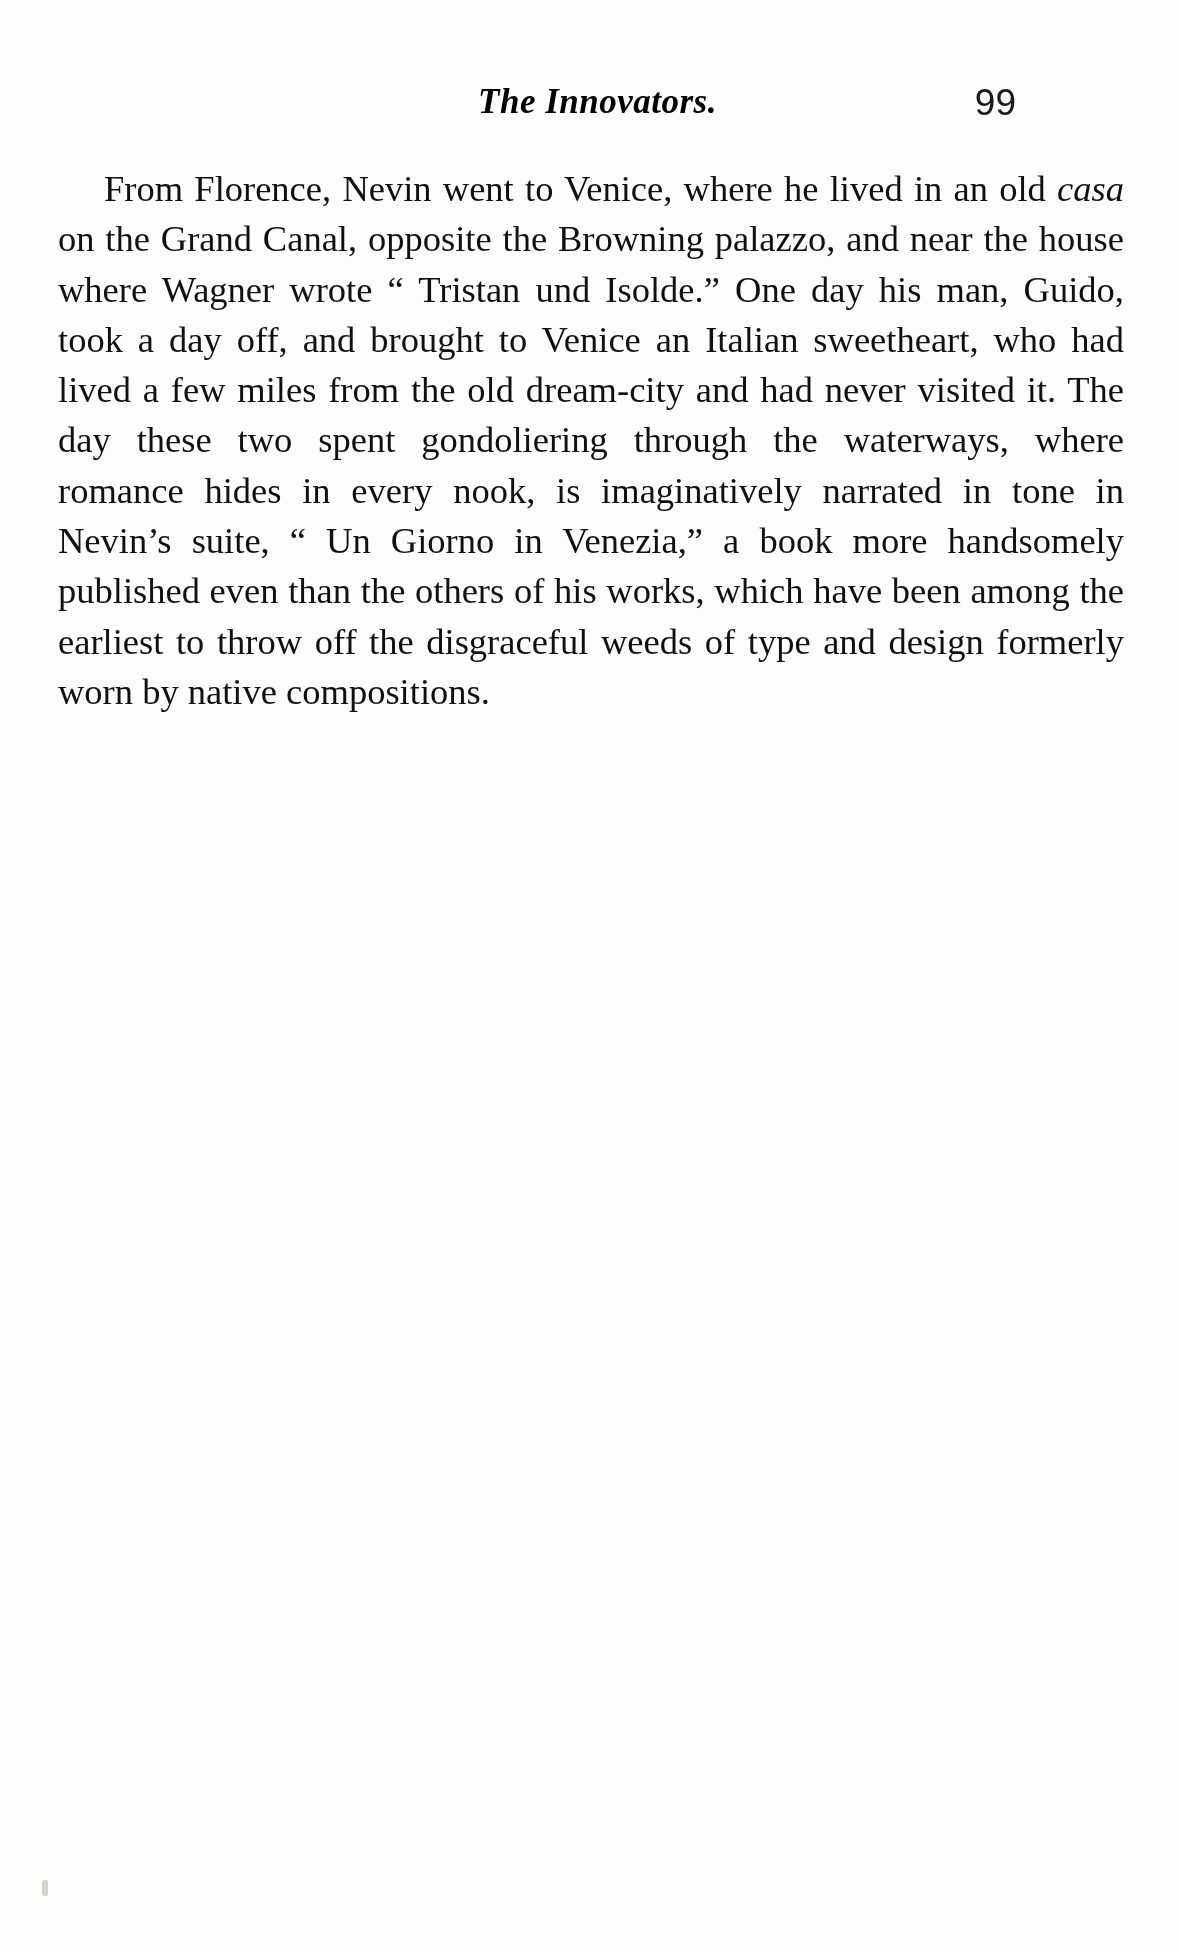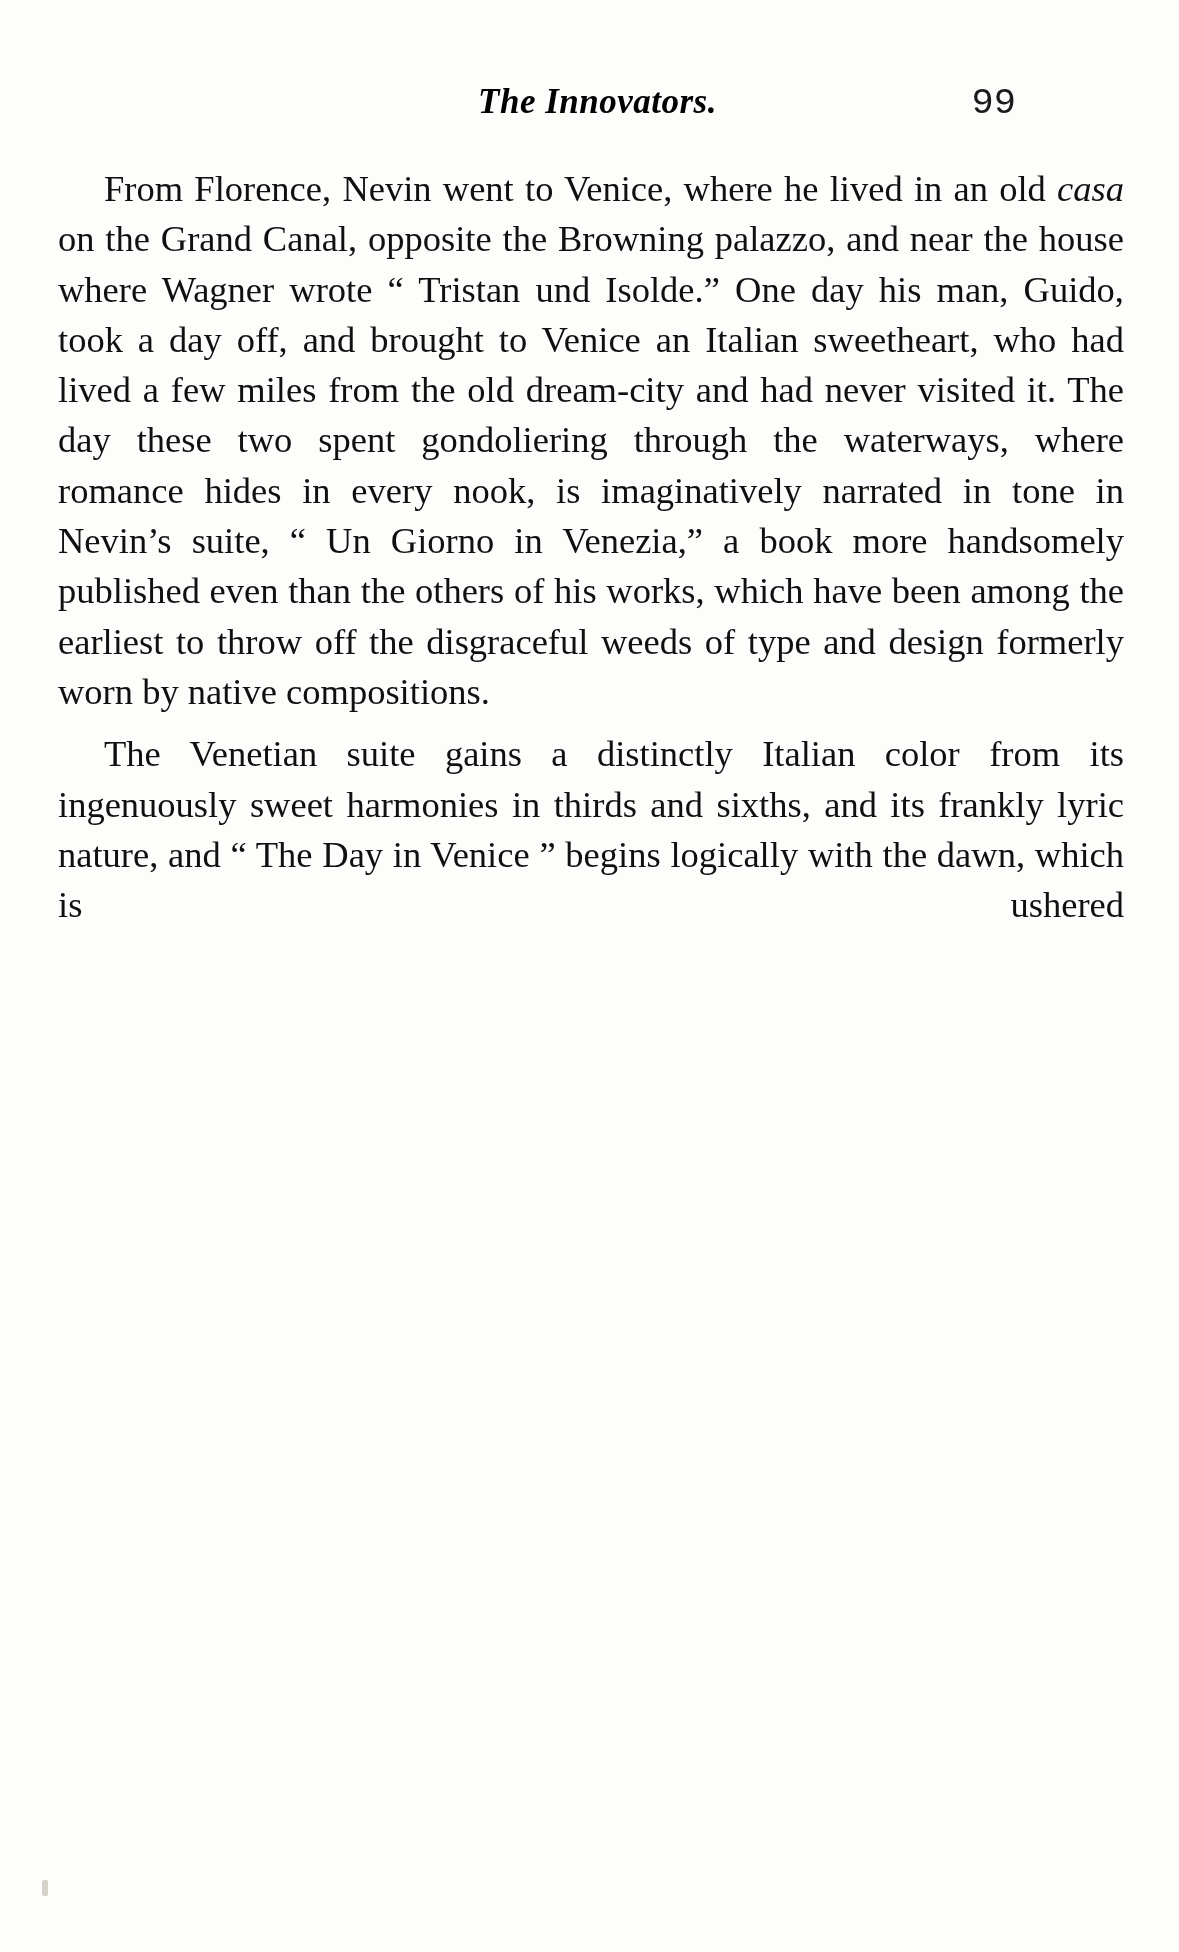--- a/index.html
+++ b/index.html
@@ -43,21 +43,21 @@
     color: #000000;
   }
 
   .folio {
     position: absolute;
     right: 163px;
     top: 0px;
     font-size: 37px;
     font-weight: 400;
     color: #1a1a1a;
-    font-family: Liberation Mono, monospace;
+    font-family: Liberation Sans, sans-serif;
   }
 
   .body-text {
     position: absolute;
     left: 46px;
     top: 152px;
     width: 1090px;
   }
 
   p.para {
@@ -109,18 +109,17 @@
 
 <div class="page">
 
   <div class="header">
     <div class="running-title">The Innovators.</div>
     <div class="folio">99</div>
   </div>
 
   <div class="body-text">
     <p class="para"><span class="indent"></span><span>From Florence, Nevin went to Venice, where he lived in an old </span><span class="it">casa</span><span> on the Grand Canal, opposite the Browning palazzo, and near the house where Wagner wrote “ Tristan und Isolde.”   One day his man, Guido, took a day off, and brought to Venice an Italian sweetheart, who had lived a few miles from the old dream-city and had never visited it.   The day these two spent gondoliering through the waterways, where romance hides in every nook, is imaginatively narrated in tone in Nevin’s suite, “ Un Giorno in Venezia,” a book more handsomely published even than the others of his works, which have been among the earliest to throw off the disgraceful weeds of type and design formerly worn by native compositions.</span></p>
-    <p class="para continued"><span class="indent"></span><span>The Venetian suite gains a distinctly Italian color from its ingenuously sweet harmonies in thirds and sixths, and its frankly lyric nature, and “ The Day in Venice ” begins logically with the dawn, which is ushered</span></p>
   </div>
 
   <div class="smudge"></div>
 
 </div>
 
 </body></html>

